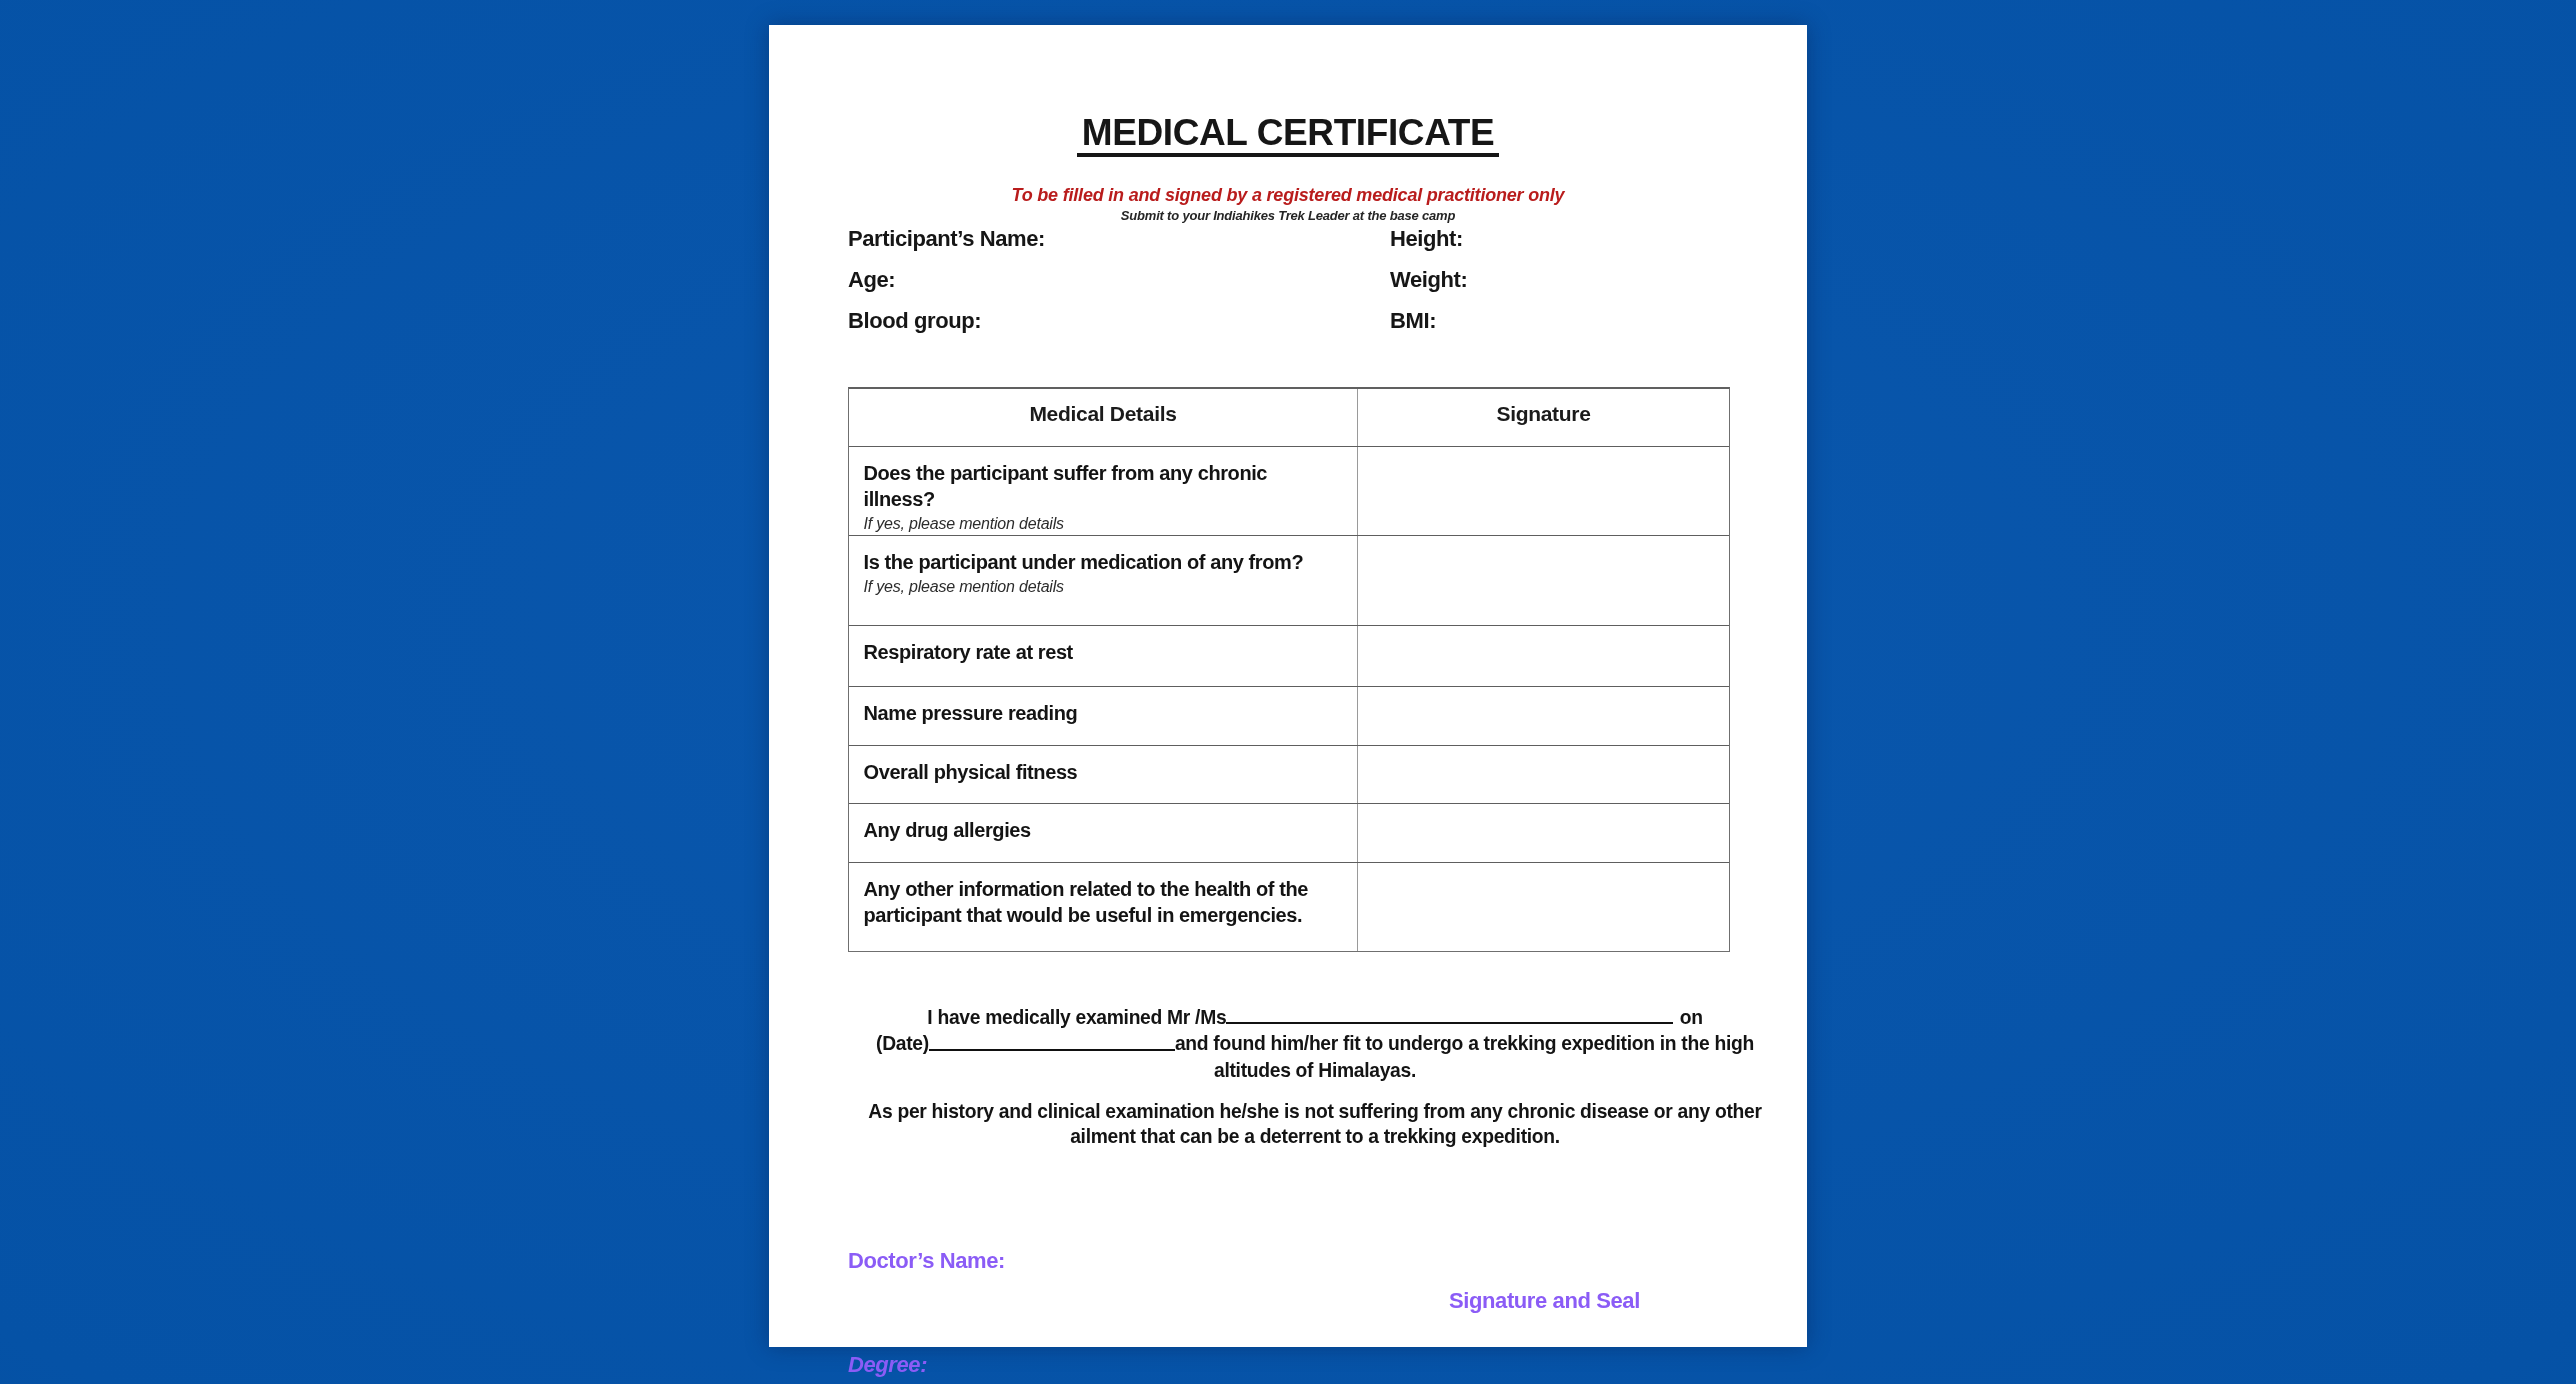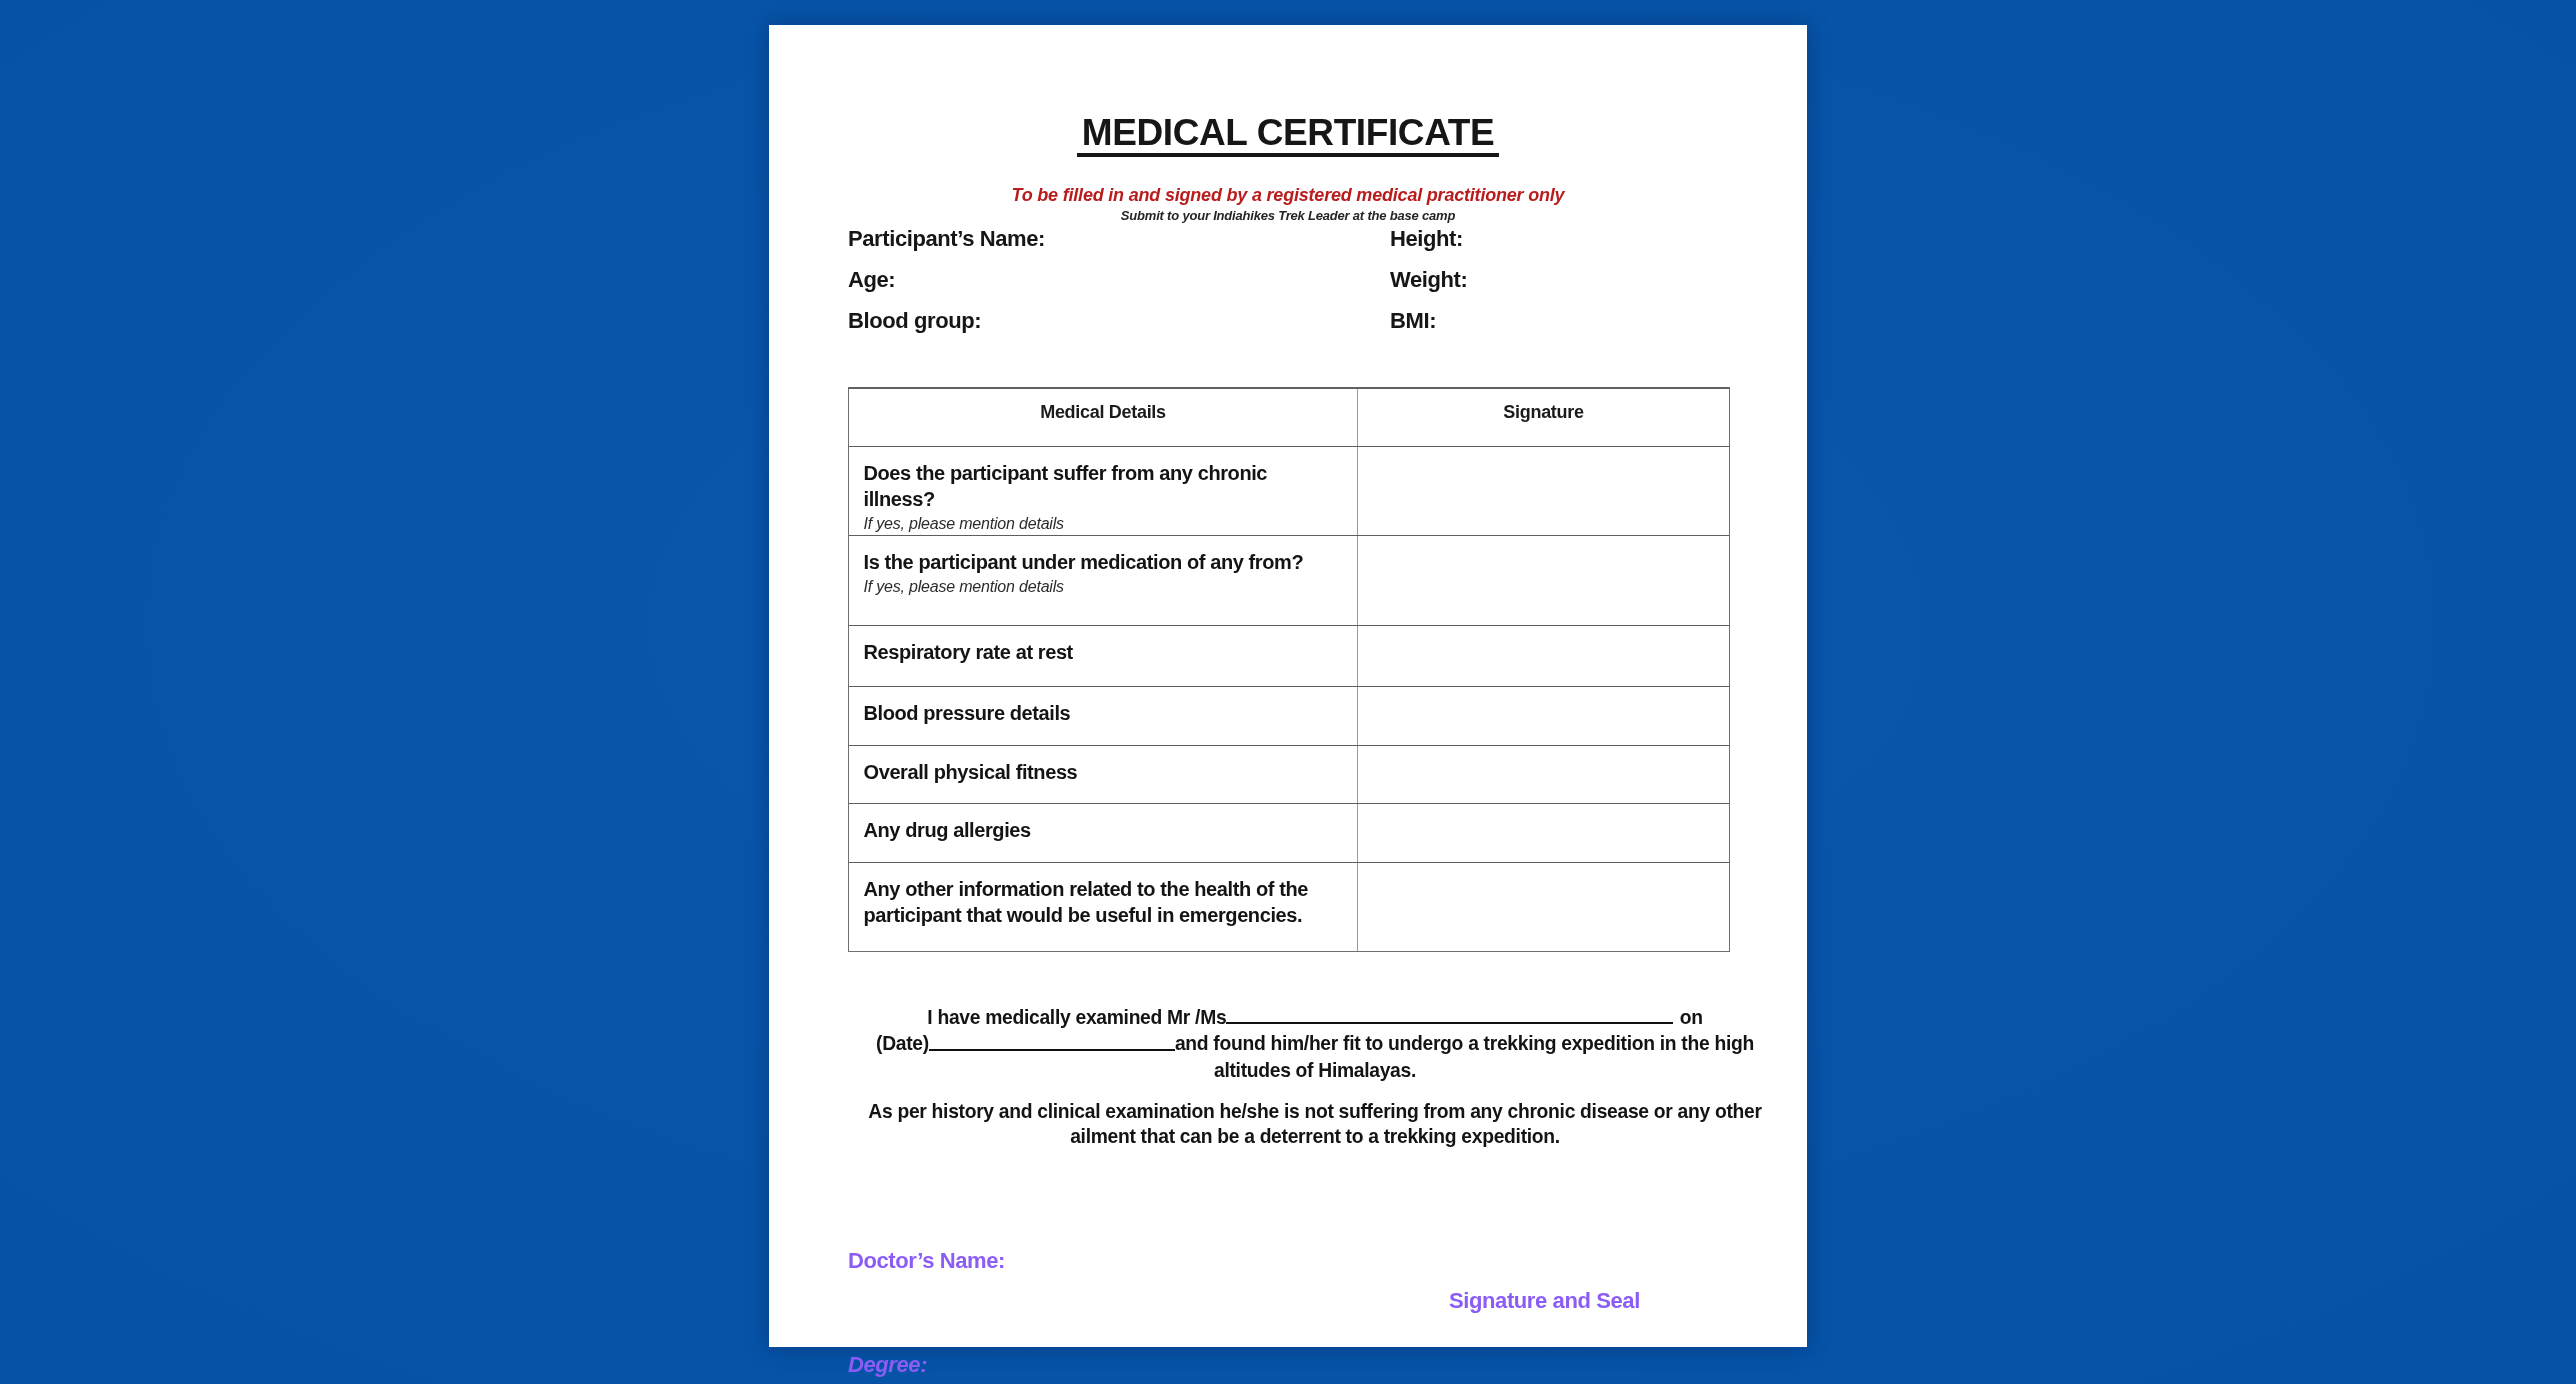--- a/index.html
+++ b/index.html
@@ -102,21 +102,21 @@
   }
   .t-row:last-child { border-bottom: none; }
   .cell-q {
     width: 509px;
     border-right: 1.6px solid #9a9a9a;
     padding: 13px 14.5px 8px 14.5px;
   }
   .cell-c { flex: 1; }
   .t-head .cell-q, .t-head .cell-c {
     text-align: center;
-    font-size: 18px;
+    font-size: 21px;
     font-weight: 700;
     letter-spacing: -0.3px;
     padding-top: 13px;
   }
   .h-74  { height: 58px; }
   .h-112 { height: 89px; }
   .h-114 { height: 90px; }
   .h-78  { height: 61px; }
   .h-75  { height: 59px; }
   .h-74b { height: 58px; }
@@ -225,21 +225,21 @@
 
       <div class="t-row h-78">
         <div class="cell-q">
           <span class="q-text">Respiratory rate at rest</span>
         </div>
         <div class="cell-c"></div>
       </div>
 
       <div class="t-row h-75">
         <div class="cell-q">
-          <span class="q-text">Blood pressure details</span>
+          <span class="q-text">Name pressure reading</span>
         </div>
         <div class="cell-c"></div>
       </div>
 
       <div class="t-row h-74b">
         <div class="cell-q">
           <span class="q-text">Overall physical fitness</span>
         </div>
         <div class="cell-c"></div>
       </div>

